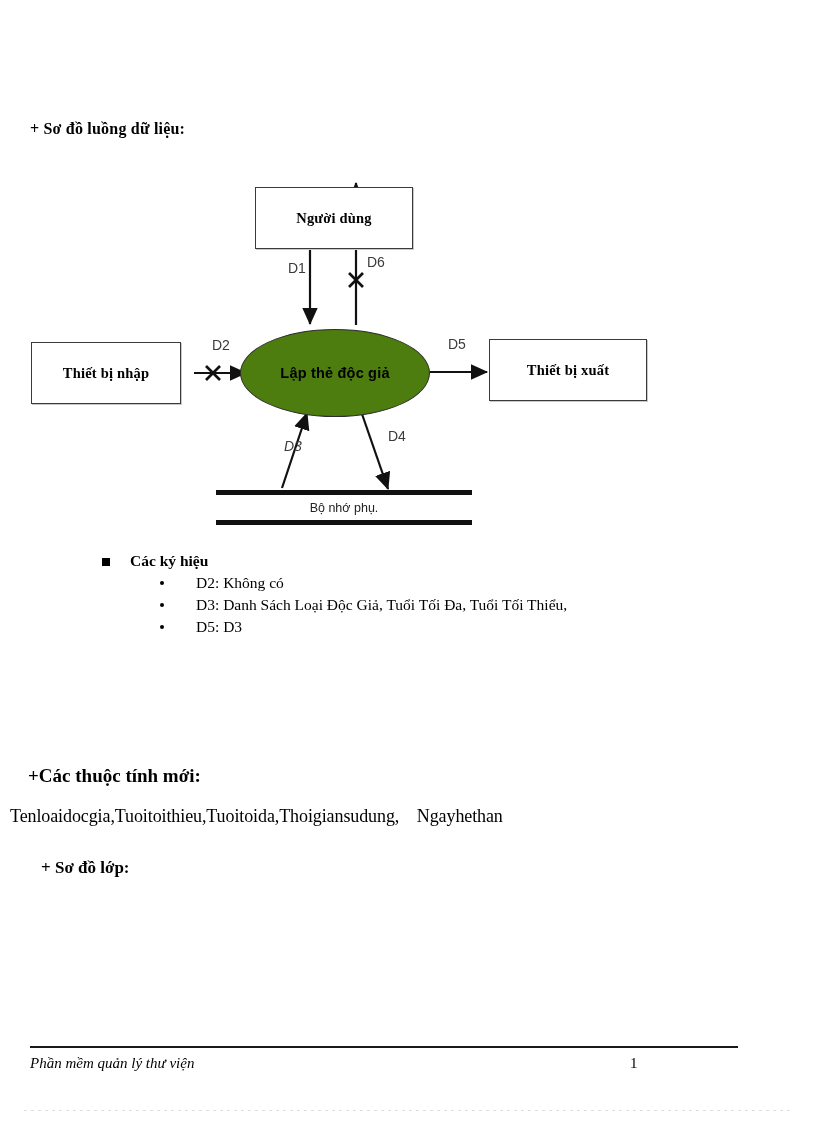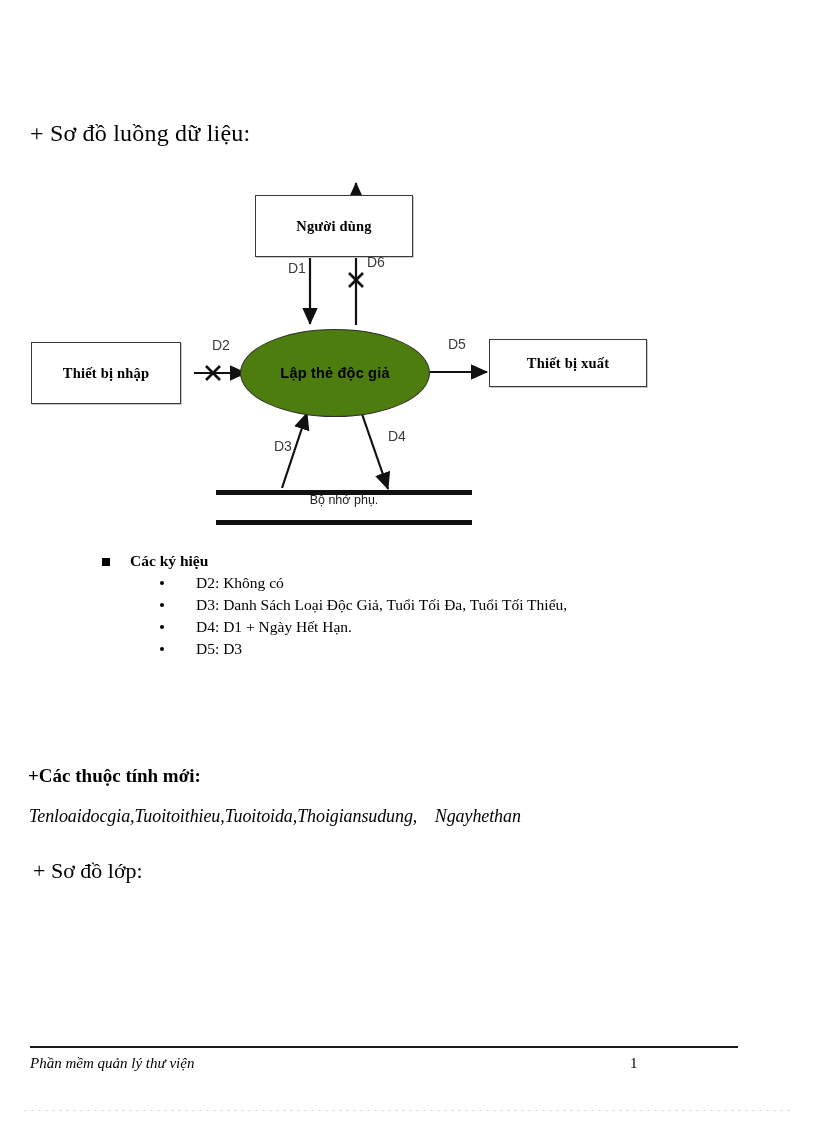--- a/index.html
+++ b/index.html
@@ -13,43 +13,43 @@
     position: relative;
     overflow: hidden;
   }
 
   .page { position: relative; width: 816px; height: 1123px; }
 
   
   .heading-dfd {
     position: absolute;
     left: 30px; top: 120px;
-    font-size: 24px;
-    font-weight: normal;
+    font-size: 16px;
+    font-weight: bold;
     letter-spacing: .2px;
   }
 
   
   .diagram { position: absolute; left: 0; top: 165px; width: 816px; height: 375px; }
 
   .node-box {
     position: absolute;
     border: 1.6px solid #3a3a3a;
     background: #fff;
     display: flex;
     align-items: center;
     justify-content: center;
     font-weight: bold;
     font-size: 14.5px;
     letter-spacing: .2px;
     box-shadow: 1px 1px 0 #c9c9c9;
   }
-  .node-user   { left: 255px; top: 30px;  width: 158px; height: 62px; align-items: center; }
+  .node-user   { left: 255px; top: 22px;  width: 158px; height: 62px; align-items: center; }
   .node-input  { left: 31px;  top: 177px; width: 150px; height: 62px; }
-  .node-output { left: 489px; top: 174px; width: 158px; height: 48px; }
+  .node-output { left: 489px; top: 174px; width: 158px; height: 62px; }
 
   .ellipse {
     position: absolute;
     left: 240px; top: 164px;
     width: 190px; height: 88px;
     border: 1.5px solid #2e2e2e;
     border-radius: 50%;
     background: #4d7c0f;
     display: flex;
     align-items: center;
@@ -65,41 +65,41 @@
     position: absolute;
     left: 216px;
     width: 256px;
     height: 5px;
     background: #111;
   }
   .store-line-top { top: 325px; }
   .store-line-bottom { top: 355px; }
   .store-label {
     position: absolute;
-    left: 216px; top: 328px;
+    left: 216px; top: 336px;
     width: 256px;
     text-align: center;
     font-family: "Liberation Sans", "DejaVu Sans", sans-serif;
     font-size: 12.5px;
     color: #222;
   }
 
   
   .arrow-label {
     position: absolute;
     font-family: "Liberation Sans", "DejaVu Sans", sans-serif;
     font-size: 14px;
     color: #3b3b3b;
     text-align: center;
   }
   .lbl-d1 { left: 288px; top: 95px; }
   .lbl-d6 { left: 367px; top: 89px; }
   .lbl-d2 { left: 212px; top: 172px; }
   .lbl-d5 { left: 448px; top: 171px; }
-  .lbl-d3 { left: 274px; top: 273px; }
+  .lbl-d3 { left: 284px; top: 273px; font-style: italic; }
   .lbl-d4 { left: 388px; top: 263px; }
 
   svg.edges { position: absolute; left: 0; top: 0; width: 816px; height: 375px; }
 
   
   .legend { position: absolute; left: 0; top: 552px; width: 652px; }
   .legend-title {
     position: relative;
     margin-left: 130px;
     font-weight: bold;
@@ -129,31 +129,30 @@
   .legend-items li .cont { display: block; }
 
   .attrs-heading {
     position: absolute;
     left: 28px; top: 765px;
     font-size: 19px;
     font-weight: bold;
   }
   .attrs-line {
     position: absolute;
-    left: 29px; top: 806px;
+    left: 10px; top: 806px;
     font-size: 18px;
     letter-spacing: -.1px;
     white-space: pre;
-    font-style: italic;
   }
   .heading-class {
     position: absolute;
-    left: 33px; top: 858px;
-    font-size: 22px;
-    font-weight: normal;
+    left: 41px; top: 858px;
+    font-size: 17px;
+    font-weight: bold;
   }
 
   
   .footer-rule {
     position: absolute;
     left: 30px; top: 1046px;
     width: 708px; height: 2px;
     background: #1a1a1a;
   }
   .footer-text {
@@ -251,24 +250,20 @@
       <li>
         <span class="dot-bullet"></span>
         <span>D2: Không có</span>
       </li>
       <li>
         <span class="dot-bullet"></span>
         <span>D3: Danh Sách Loại Độc Giả, Tuổi Tối Đa, Tuổi Tối Thiểu,</span>
       </li>
       <li>
         <span class="dot-bullet"></span>
-        <span>D4: D1 + Ngày Hết Hạn.</span>
-      </li>
-      <li>
-        <span class="dot-bullet"></span>
         <span>D5: D3</span>
       </li>
     </ul>
   </div>
 
   <div class="attrs-heading">+Các thuộc tính mới:</div>
   <div class="attrs-line">Tenloaidocgia,Tuoitoithieu,Tuoitoida,Thoigiansudung,    Ngayhethan</div>
 
   <div class="heading-class">+ Sơ đồ lớp:</div>
 

